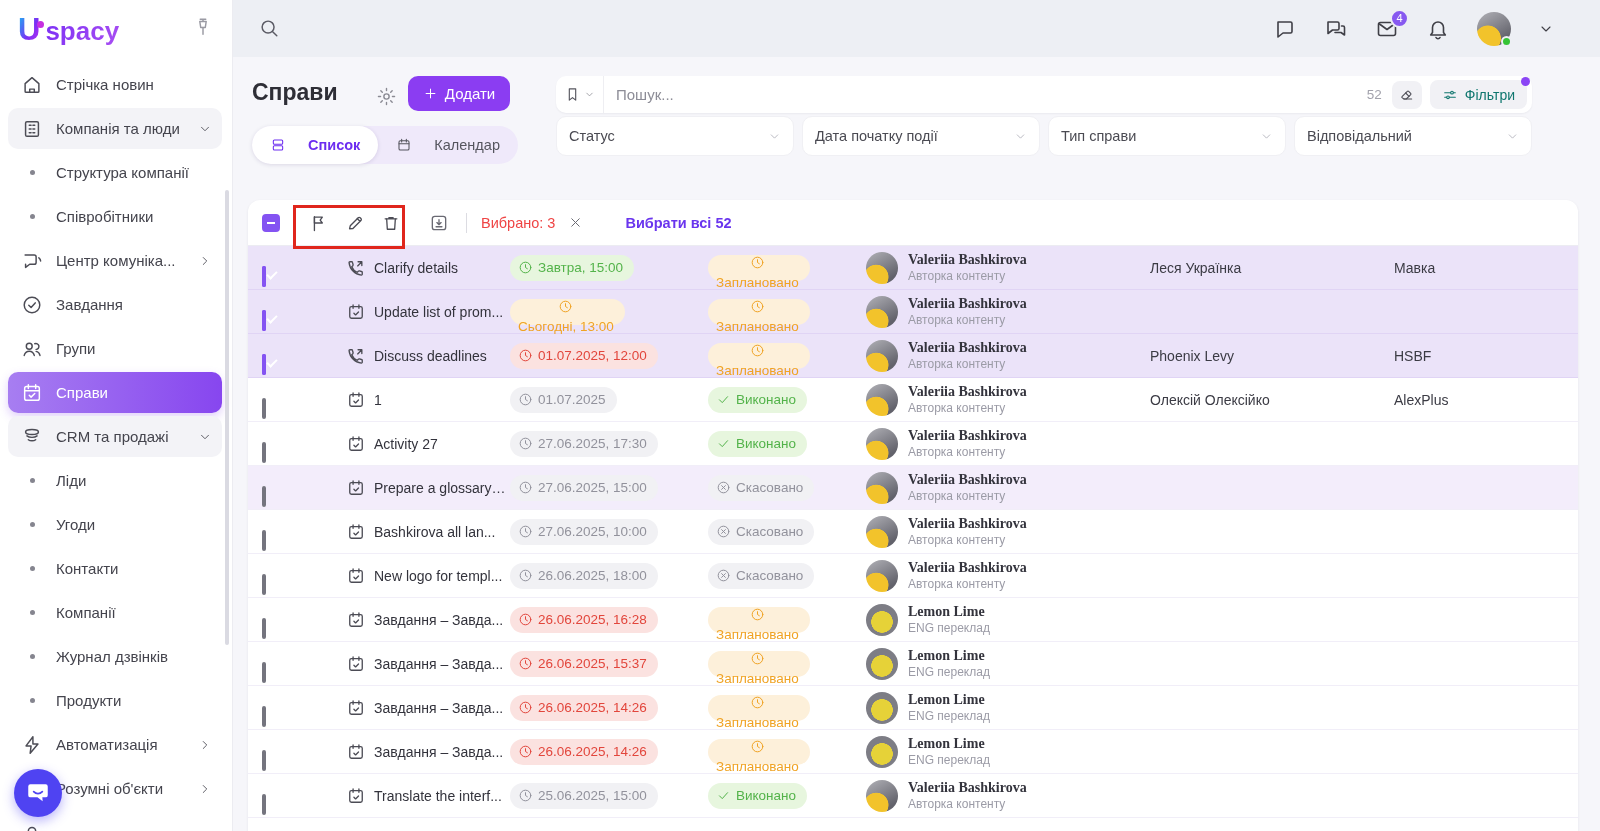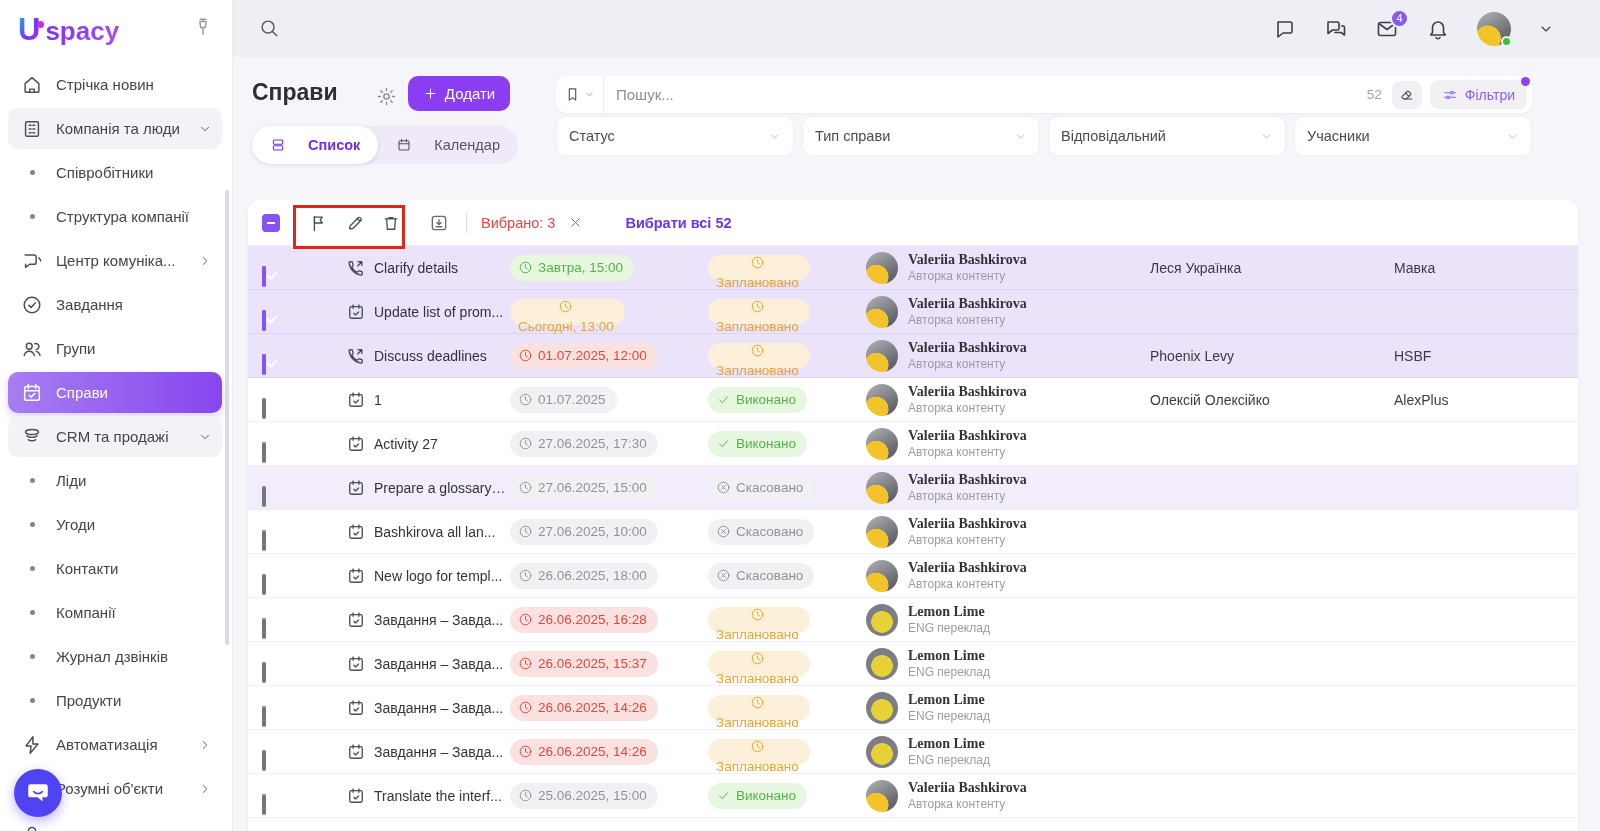--- a/index.html
+++ b/index.html
@@ -49,21 +49,21 @@
   .add-btn svg { width:15px; height:15px; }
 
   .searchbar { position:absolute; left:324px; top:19px; width:976px; height:37px; background:#fff; border-radius:10px; display:flex; align-items:center; box-shadow:0 1px 2px rgba(20,20,40,.05); }
   .bm-btn { width:48px; height:100%; display:flex; align-items:center; justify-content:center; gap:3px; border-right:1px solid #eeeef2; color:#55555e; cursor:pointer; flex:none; }
   .bm-btn .b { width:17px; height:17px; } .bm-btn .c { width:11px; height:11px; color:#86868f; }
   .searchbar input { flex:1; border:none; outline:none; font-size:15px; color:#3a3a44; padding:0 12px; font-family:inherit; background:transparent; }
   .searchbar input::placeholder { color:#8d8d97; }
   .res-count { font-size:13.5px; color:#a2a2ac; margin-right:10px; }
   .eraser-btn { width:30px; height:28px; border-radius:8px; background:#f1f1f5; display:flex; align-items:center; justify-content:center; color:#4c4c55; margin-right:8px; cursor:pointer; flex:none; }
   .eraser-btn svg { width:16px; height:16px; }
-  .filters-btn { height:29px; border-radius:8px; background:#f1f1f5; display:flex; align-items:center; gap:7px; padding:0 12px; margin-right:5px; position:relative; cursor:pointer; flex:none; color:#8b5cf6; }
+  .filters-btn { height:29px; border-radius:8px; background:#f1f1f5; display:flex; align-items:center; gap:7px; padding:0 12px; margin-right:5px; position:relative; cursor:pointer; flex:none; color:#0f766e; }
   .filters-btn svg { width:16px; height:16px; }
   .filters-btn .lbl { font-size:14px; }
   .filters-btn .fdot { position:absolute; top:-3px; right:-3px; width:9px; height:9px; border-radius:50%; background:#8b45f5; }
 
   .tabs { position:absolute; left:20px; top:69px; height:38px; background:#efe9fa; border-radius:19px; display:flex; align-items:center; }
   .tab { height:38px; padding:0 18px; border-radius:19px; display:flex; align-items:center; gap:22px; font-size:14.5px; color:#55555e; cursor:pointer;justify-content:center; }
   .tab svg { width:16px; height:16px; }
   .tab.active { background:#fff; color:#6d2ef0; font-weight:600; box-shadow:0 1px 4px rgba(30,10,80,.12); }
 
   .filter-row { position:absolute; left:324px; top:59px; width:976px; height:40px; display:flex; gap:8px; }
@@ -149,27 +149,27 @@
   <span class="chev">
           <svg viewBox="0 0 24 24" fill="none" stroke="currentColor" stroke-width="1.6" stroke-linecap="round" stroke-linejoin="round" width="100%" height="100%">
             <path d="m6 9 6 6 6-6"></path>
           </svg>
         </span>
       </div>
       <div class="nav-item sub">
     <span class="islot">
           <span class="bullet"></span>
         </span>
+    <span class="nav-label">Структура компанії</span>
+  </div>
+      <div class="nav-item sub">
+    <span class="islot">
+          <span class="bullet"></span>
+        </span>
     <span class="nav-label">Співробітники</span>
-  </div>
-      <div class="nav-item sub">
-    <span class="islot">
-          <span class="bullet"></span>
-        </span>
-    <span class="nav-label">Структура компанії</span>
   </div>
       <div class="nav-item item">
     <span class="islot">
           <svg viewBox="0 0 24 24" fill="none" stroke="currentColor" stroke-width="1.6" stroke-linecap="round" stroke-linejoin="round" width="100%" height="100%">
             <path d="M4.5 5.5h10a2 2 0 0 1 2 2v6a2 2 0 0 1-2 2H9.5L5 19v-3.5"></path>
             <path d="M19.5 8.5c1.2.9 1.9 2.1 1.9 3.6"></path>
           </svg>
         </span>
     <span class="nav-label">Центр комуніка...</span>
   <span class="chev">
@@ -423,37 +423,37 @@
   <div class="filter-row">
       <div class="fdrop">
     <span class="flabel">Статус</span>
     <span class="chev">
           <svg viewBox="0 0 24 24" fill="none" stroke="currentColor" stroke-width="1.6" stroke-linecap="round" stroke-linejoin="round" width="100%" height="100%">
             <path d="m6 9 6 6 6-6"></path>
           </svg>
         </span>
   </div>
       <div class="fdrop">
+    <span class="flabel">Дата початку події</span>
+    <span class="chev">
+          <svg viewBox="0 0 24 24" fill="none" stroke="currentColor" stroke-width="1.6" stroke-linecap="round" stroke-linejoin="round" width="100%" height="100%">
+            <path d="m6 9 6 6 6-6"></path>
+          </svg>
+        </span>
+  </div>
+      <div class="fdrop">
     <span class="flabel">Тип справи</span>
     <span class="chev">
           <svg viewBox="0 0 24 24" fill="none" stroke="currentColor" stroke-width="1.6" stroke-linecap="round" stroke-linejoin="round" width="100%" height="100%">
             <path d="m6 9 6 6 6-6"></path>
           </svg>
         </span>
   </div>
       <div class="fdrop">
     <span class="flabel">Відповідальний</span>
-    <span class="chev">
-          <svg viewBox="0 0 24 24" fill="none" stroke="currentColor" stroke-width="1.6" stroke-linecap="round" stroke-linejoin="round" width="100%" height="100%">
-            <path d="m6 9 6 6 6-6"></path>
-          </svg>
-        </span>
-  </div>
-      <div class="fdrop">
-    <span class="flabel">Учасники</span>
     <span class="chev">
           <svg viewBox="0 0 24 24" fill="none" stroke="currentColor" stroke-width="1.6" stroke-linecap="round" stroke-linejoin="round" width="100%" height="100%">
             <path d="m6 9 6 6 6-6"></path>
           </svg>
         </span>
   </div>
     </div>
 
   <div class="table-card">
     <div class="tb-toolbar">

